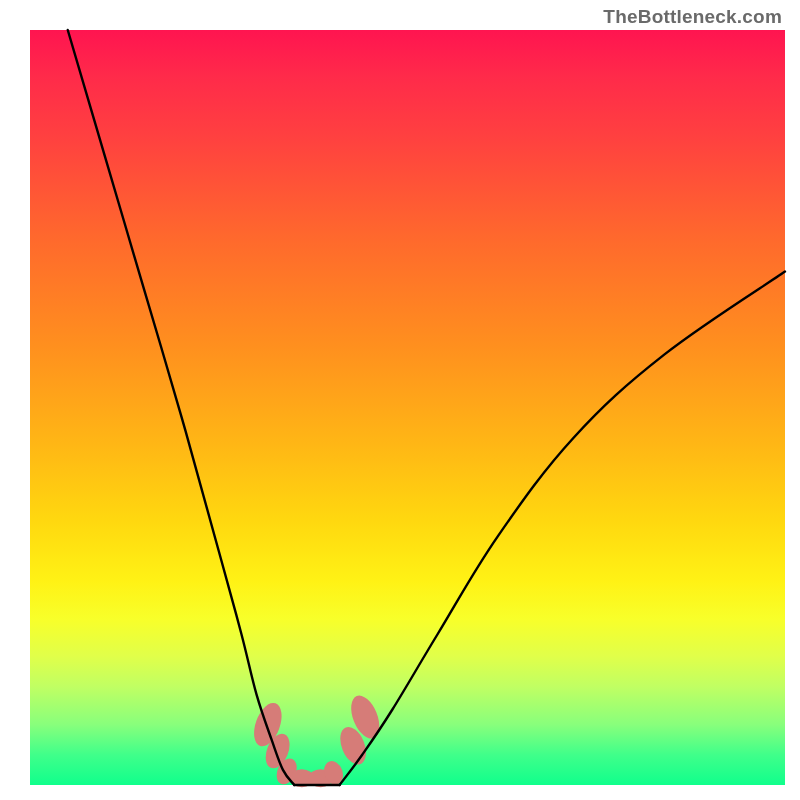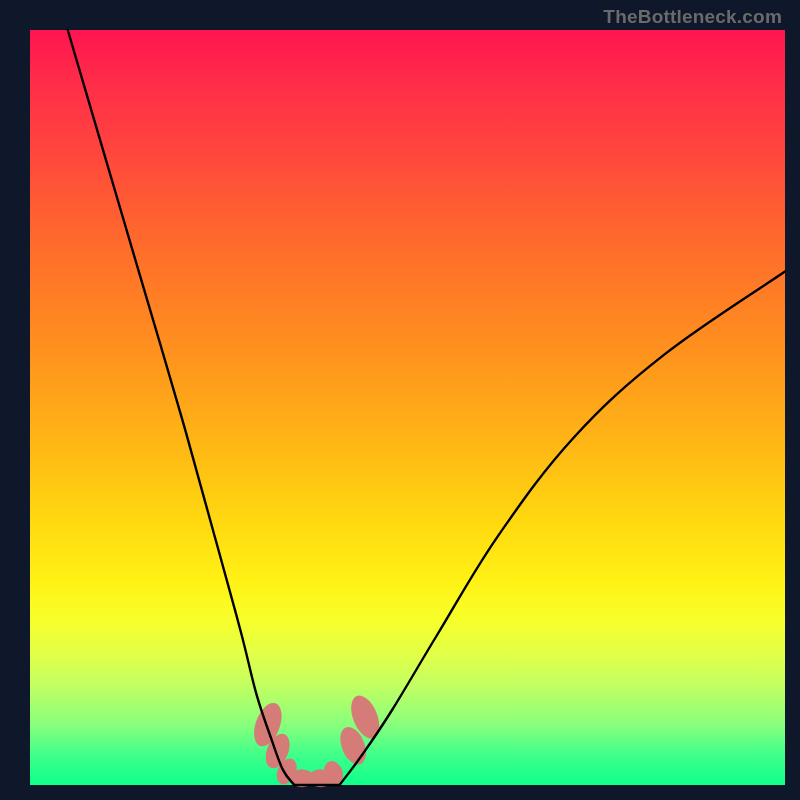--- a/index.html
+++ b/index.html
@@ -6,21 +6,21 @@
     margin: 0;
     padding: 0;
     width: 800px;
     height: 800px;
     background: #000;
     overflow: hidden;
   }
   .frame {
     position: absolute;
     inset: 0;
-    background: #0f172a;
+    background: #ffffff;
   }
   .plot {
     position: absolute;
     background: linear-gradient(to bottom,
       #ff1450 0%,
       #ff2a4a 6%,
       #ff4040 14%,
       #ff6a2c 28%,
       #ff901e 42%,
       #ffb715 55%,

